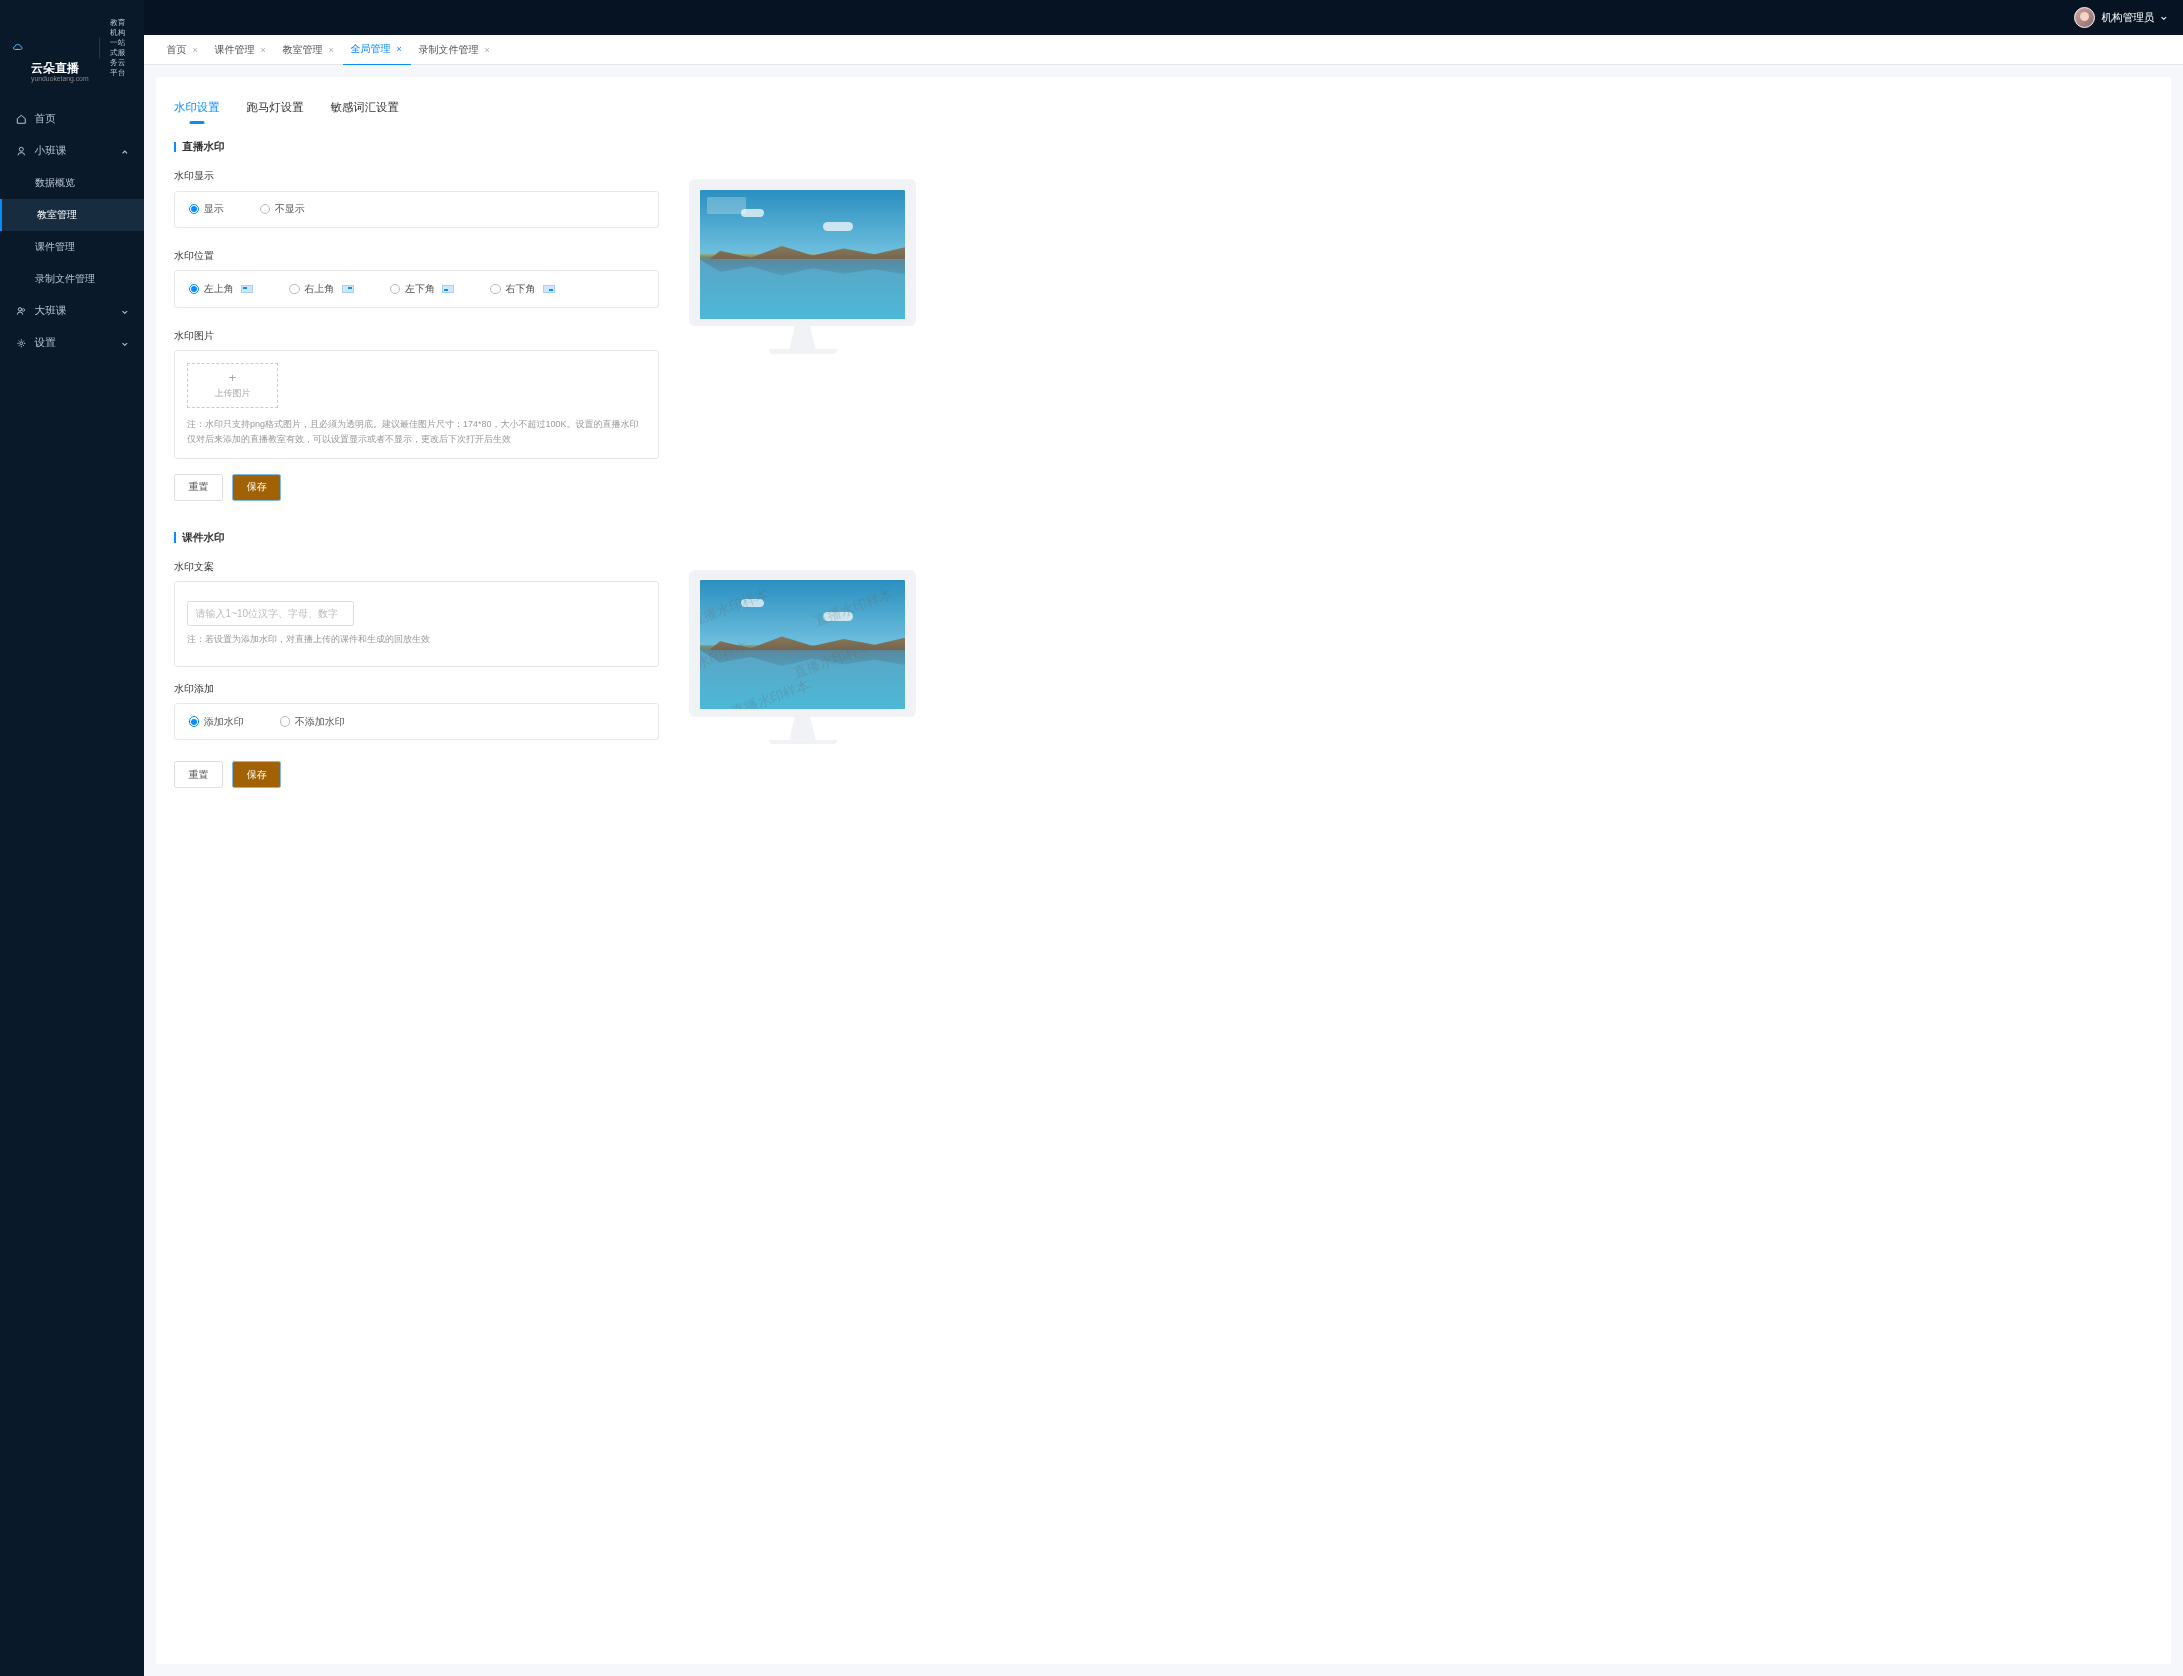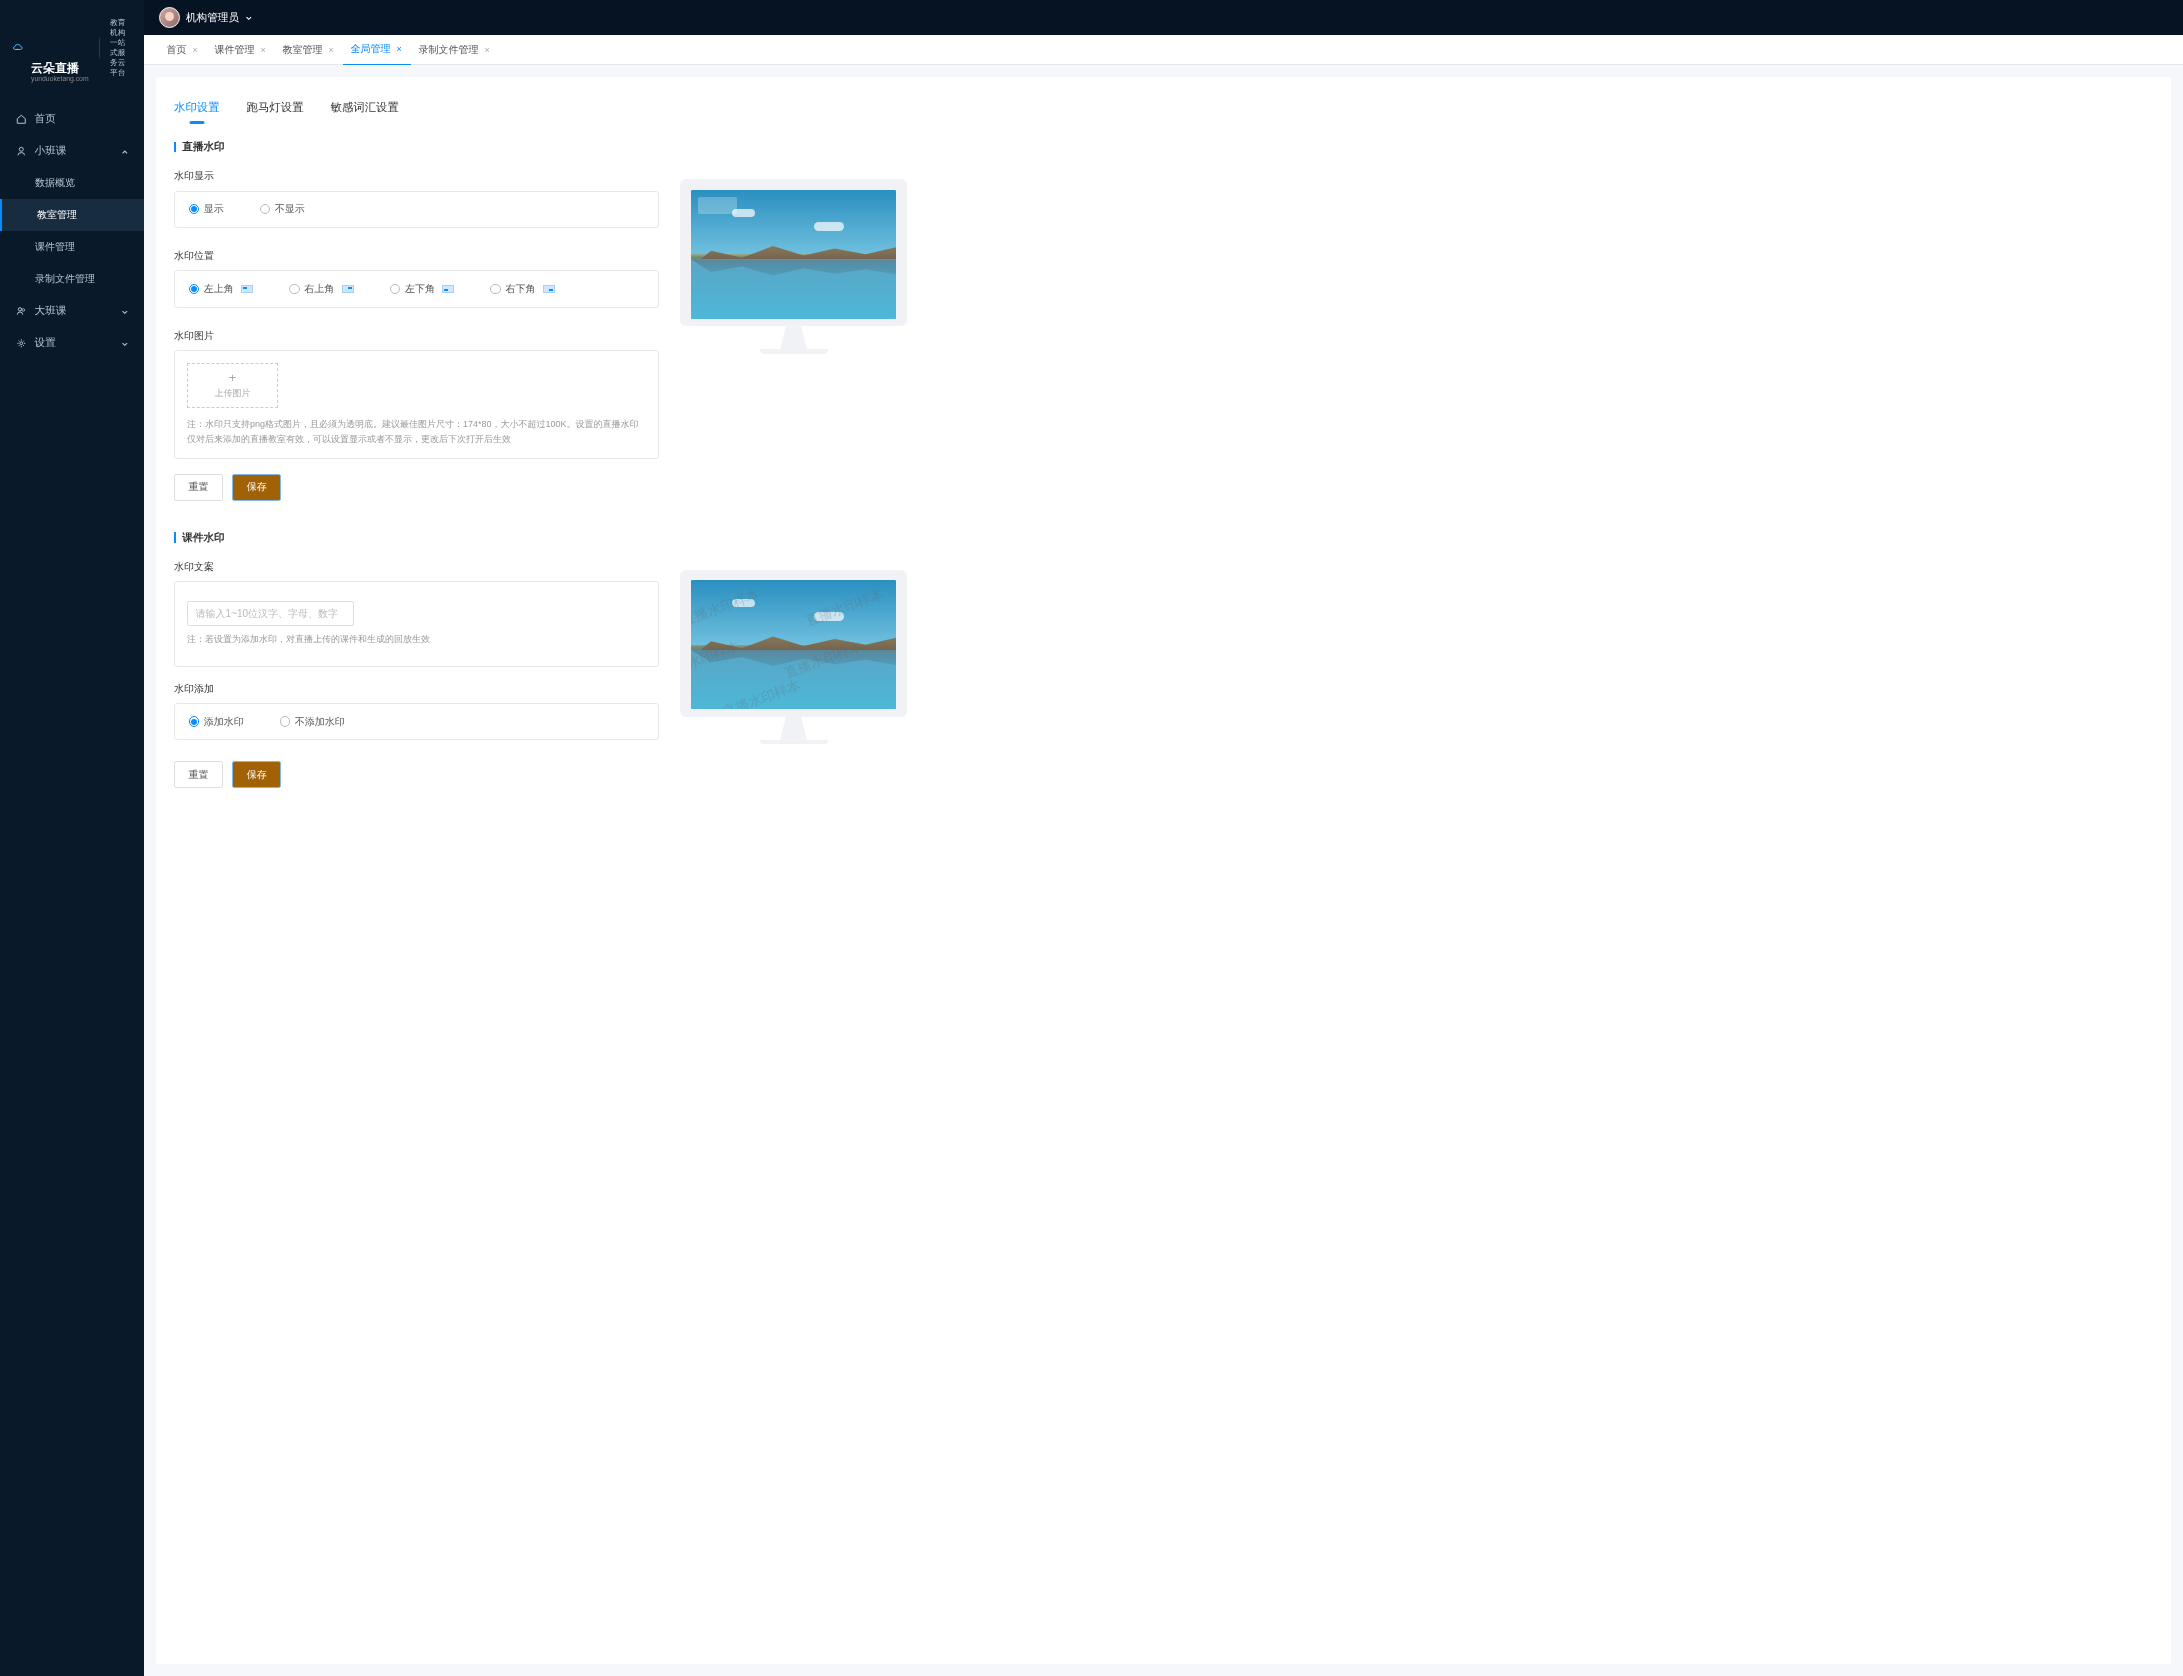--- a/index.html
+++ b/index.html
@@ -18,40 +18,40 @@
     .logo-tagline { font-size: 7.6px; color: #b8c4d4; line-height: 1.3; }
     .nav { padding-top: 7.6px; }
     .nav-item { display: flex; align-items: center; padding: 9px 15px; cursor: pointer; gap: 7.6px; font-size: 10.6px; color: #b8c4d4; }
     .nav-item.active { background: #182c40; border-left: 2.3px solid #0a8cff; padding-left: 13px; color: #fff; }
     .nav-item.sub { padding-left: 35px; font-size: 10px; }
     .nav-item .chevron { margin-left: auto; }
     .nav-icon { width: 12px; height: 12px; display: inline-flex; align-items: center; justify-content: center; }
     
     
     .main { flex: 1; display: flex; flex-direction: column; }
-    .header { height: 35px; background: #061322; display: flex; align-items: center; padding: 0 15px; }
+    .header { height: 35px; background: #061322; display: flex; align-items: center; justify-content: flex-end; padding: 0 15px; }
     .user-area { display: flex; align-items: center; gap: 6px; color: #fff; font-size: 10.6px; cursor: pointer; }
     .avatar { width: 21px; height: 21px; border-radius: 50%; background: linear-gradient(135deg, #d4a5a5, #8b6b6b); border: 1.5px solid #fff; display: flex; align-items: center; justify-content: center; overflow: hidden; }
     .avatar-face { width: 9px; height: 9px; background: #f4d4c4; border-radius: 50%; margin-top: -1.5px; }
     
     
     .tab-bar { height: 30px; background: #fff; display: flex; align-items: center; padding: 0 15px; border-bottom: 0.8px solid #e5e8ec; }
     .tab { display: flex; align-items: center; gap: 4.5px; padding: 0 7.6px; height: 30px; color: #555; font-size: 10px; cursor: pointer; }
     .tab.active { color: #0a8cff; border-bottom: 1.5px solid #0a8cff; }
     .tab-close { font-size: 9px; color: #aaa; cursor: pointer; padding: 0 1.5px; }
     .tab.active .tab-close { color: #0a8cff; }
     
     
     .content { flex: 1; background: #fff; margin: 12px; border-radius: 1.5px; padding: 18px; }
     .content-tabs { display: flex; gap: 27px; border-bottom: 0; margin-bottom: 21px; }
     .content-tab { padding: 4.5px 0; font-size: 11.4px; color: #333; cursor: pointer; position: relative; }
     .content-tab.active { color: #0a8cff; font-weight: 500; }
     .content-tab.active::after { content: ''; position: absolute; left: 50%; transform: translateX(-50%); bottom: -4.5px; width: 15px; height: 2.3px; background: #0a8cff; border-radius: 1.5px; }
     
-    .section { margin-bottom: 30px; display: flex; gap: 21px; align-items: flex-start; }
+    .section { margin-bottom: 30px; display: flex; gap: 30px; align-items: flex-start; }
     .section-main { flex: 1; max-width: 485px; }
     .section-title { display: flex; align-items: center; gap: 6px; font-size: 10.6px; font-weight: 600; margin-bottom: 15px; }
     .section-title::before { content: ''; width: 2.3px; height: 10.6px; background: #0a8cff; }
     .field-label { font-size: 10px; color: #333; margin-bottom: 7.6px; }
     .radio-group { border: 0.8px solid #e5e8ec; border-radius: 3px; padding: 10.6px 13.6px; display: flex; gap: 36px; flex-wrap: wrap; margin-bottom: 21px; }
     .radio-opt { display: flex; align-items: center; gap: 4.5px; cursor: pointer; font-size: 10px; color: #555; }
     .radio { width: 10.6px; height: 10.6px; border: 0.8px solid #bbb; border-radius: 50%; display: inline-flex; align-items: center; justify-content: center; }
     .radio.checked { border-color: #0a8cff; }
     .radio.checked::after { content: ''; width: 6px; height: 6px; background: #0a8cff; border-radius: 50%; }
     .pos-badge { display: inline-block; width: 12px; height: 7.6px; background: #cfe6ff; border: 0.8px solid #a8d0ff; margin-left: 3px; position: relative; }

